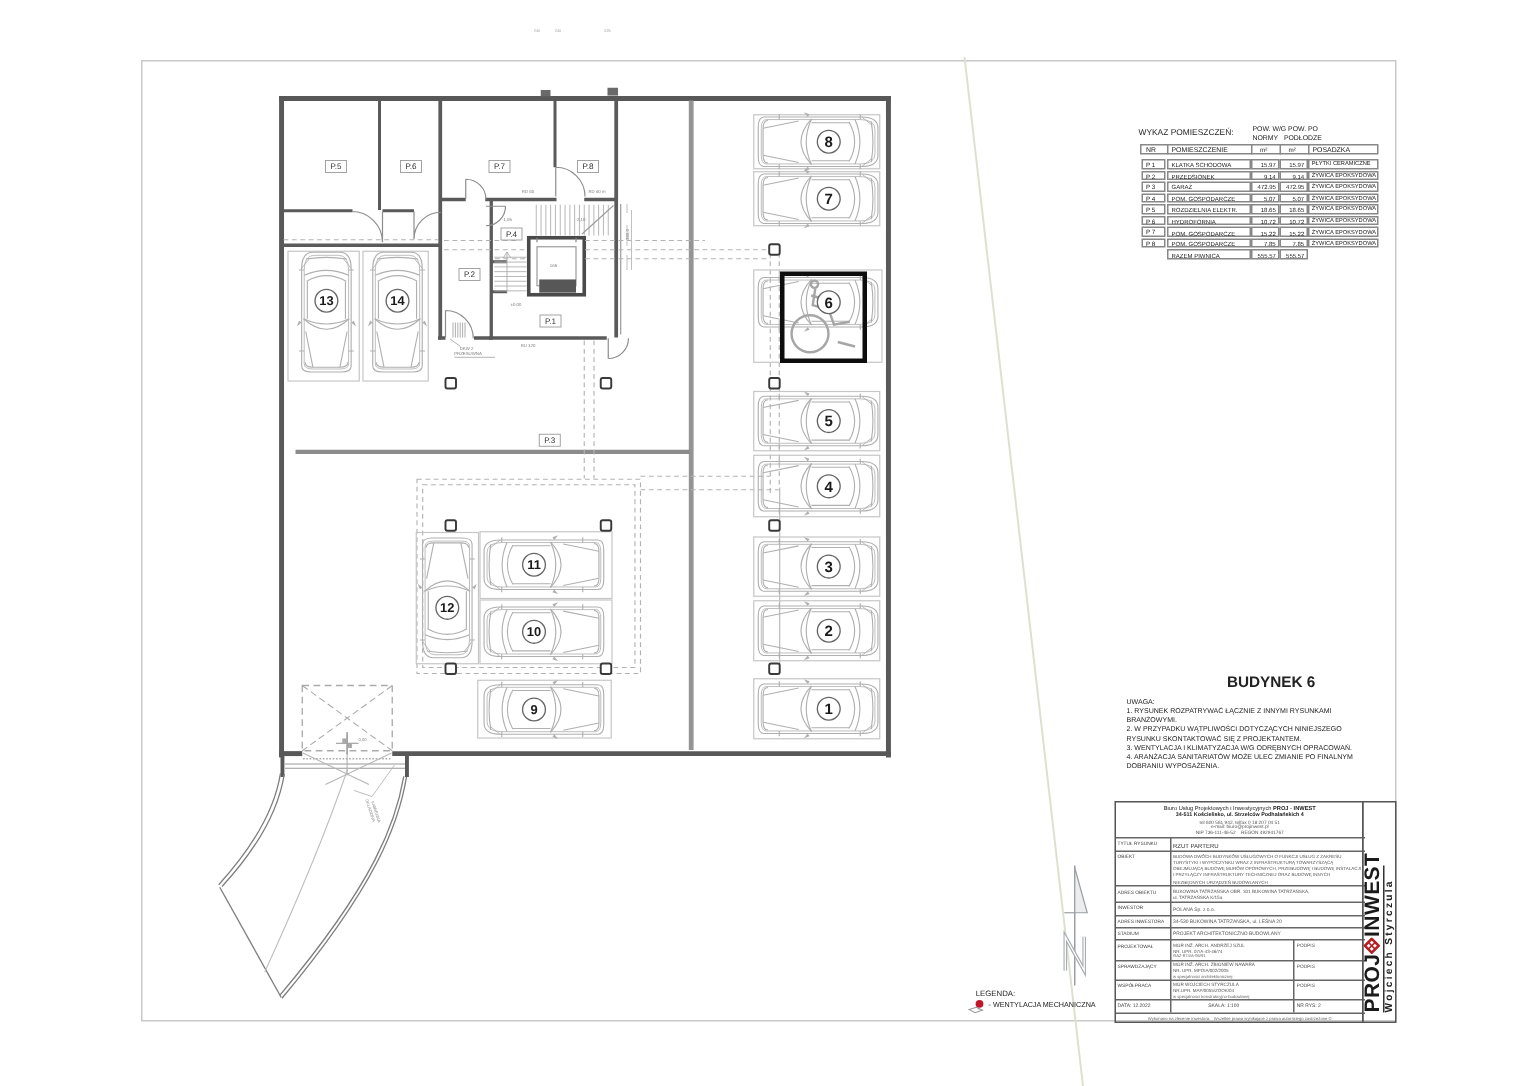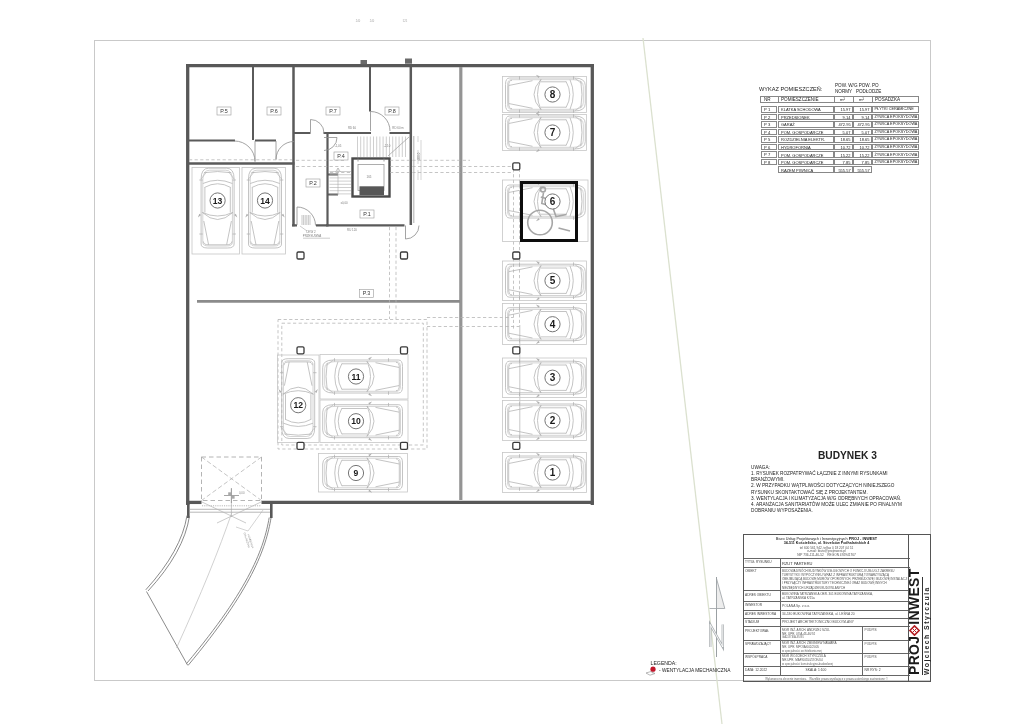--- a/index.html
+++ b/index.html
@@ -453,21 +453,21 @@
   <div class="t" style="left:119.5px;top:77.05px;font-size:3.8px;">ŻYWICA EPOKSYDOWA</div>
 
   <div class="abs" style="left:22.5px;top:83.40px;width:56px;height:6.6px;border:0.7px solid #888;"></div>
   <div class="t" style="left:26px;top:84.60px;font-size:4.0px;">RAZEM PIWNICA</div>
   <div class="abs" style="left:78.5px;top:83.40px;width:19px;height:6.6px;border:0.7px solid #888;"></div>
   <div class="t" style="left:83.4px;top:84.60px;font-size:4.0px;">555.57</div>
   <div class="abs" style="left:97.5px;top:83.40px;width:19px;height:6.6px;border:0.7px solid #888;"></div>
   <div class="t" style="left:102.4px;top:84.60px;font-size:4.0px;">555.57</div>
 </div>
 
-<div class="t" style="left:818px;top:449.5px;font-size:10.2px;font-weight:bold;letter-spacing:0;">BUDYNEK 3</div>
+<div class="t" style="left:818px;top:449.5px;font-size:10.2px;font-weight:bold;letter-spacing:0;">BUDYNEK 6</div>
 
 <div class="t" style="left:751px;top:465px;font-size:4.7px;line-height:6.15px;white-space:normal;width:156px;">
 UWAGA:<br>
 1. RYSUNEK ROZPATRYWAĆ ŁĄCZNIE Z INNYMI RYSUNKAMI BRANŻOWYMI.<br>
 2. W PRZYPADKU WĄTPLIWOŚCI DOTYCZĄCYCH NINIEJSZEGO RYSUNKU SKONTAKTOWAĆ SIĘ Z PROJEKTANTEM.<br>
 3. WENTYLACJA I KLIMATYZACJA W/G ODRĘBNYCH OPRACOWAŃ.<br>
 4. ARANŻACJA SANITARIATÓW MOŻE ULEC ZMIANIE PO FINALNYM DOBRANIU WYPOSAŻENIA.
 </div>
 
 <div id="tblock" class="abs" style="left:742.5px;top:534px;width:166px;height:147.7px;border:1px solid #555;font-size:3.4px;color:#333;">

